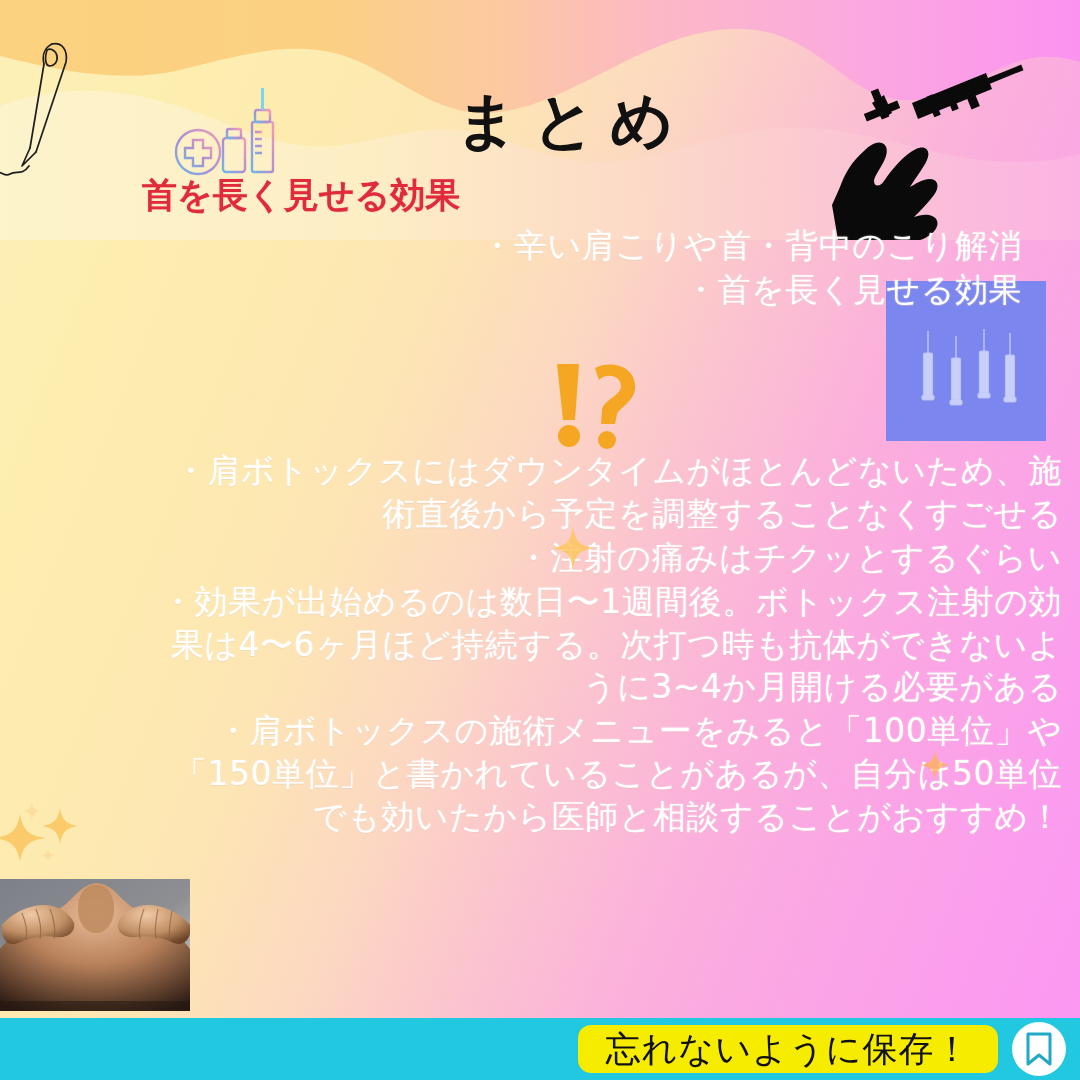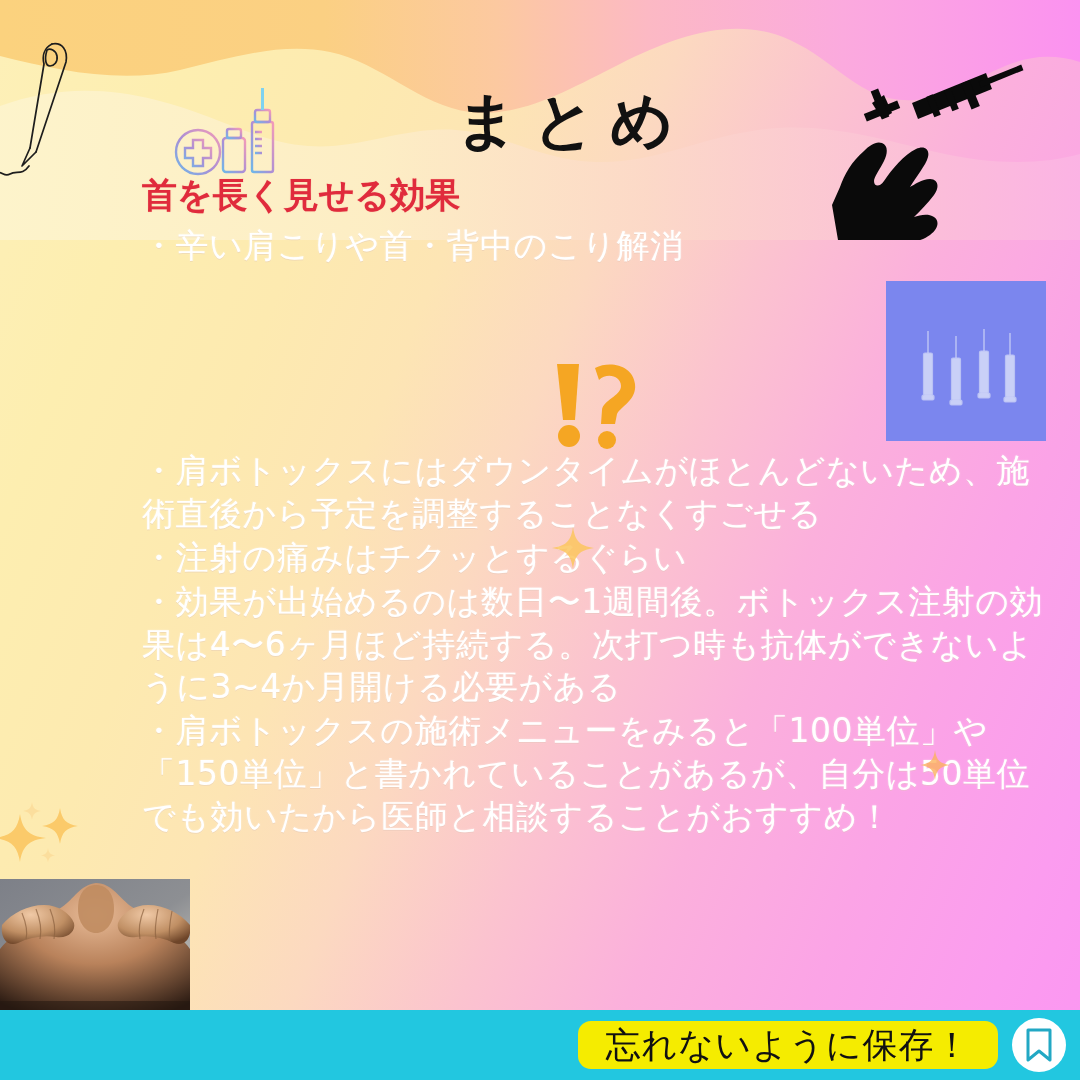--- a/index.html
+++ b/index.html
@@ -23,21 +23,21 @@
        #fb9cef 92%,
        #fb96f2 100%);
   }
 
   
   .wave-layer{position:absolute;left:0;top:0;width:1080px;height:240px;}
   .wave-layer svg{display:block;width:1080px;height:240px;}
 
   
   .bottom-bar{
-    position:absolute;left:0;bottom:0;width:1080px;height:70px;
+    position:absolute;left:0;bottom:0;width:1080px;height:62px;
     background:#22c7e0;
     display:flex;align-items:center;justify-content:flex-end;
     padding-right:14px;box-sizing:border-box;gap:14px;
   }
   .save-pill{
     background:#f5ec00;color:#111;
     border:none;border-radius:13px;
     height:48px;min-width:420px;
     display:flex;align-items:center;justify-content:center;
     font-size:35px;font-weight:400;letter-spacing:1px;
@@ -75,20 +75,21 @@
   
   .body-text{
     position:absolute;
     color:#ffffff;
     font-size:33px;
     line-height:1.30;
     letter-spacing:0.5px;
     text-shadow:
       0 0 2px rgba(255,255,255,.55),
       0 1px 0 rgba(210,170,150,.30);
+    text-align: right;
   }
   #list-effects{left:142px;top:225px;width:880px;}
   #list-faq{left:142px;top:450px;width:920px;}
   .body-text p{margin:0 0 1px 0;}
 
   
   .photo-syringes{
     position:absolute;left:886px;top:281px;width:160px;height:160px;
     background:
       radial-gradient(circle at 30% 20%, #8390f0 0%, #7b86ee 40%, #737ded 100%);
@@ -240,20 +241,21 @@
           <path d="M3,30 h6 M3,36 h6 M3,42 h6 M3,48 h6 M3,54 h6"></path>
         </g>
       </g>
     </svg>
   </div>
 
   <div class="heading" id="heading-effects">首を長く見せる効果</div>
 
   <div class="body-text" id="list-effects">
     <p>・辛い肩こりや首・背中のこり解消</p>
+    <p>・首を長く見せる効果</p>
   </div>
 
 
   <div class="interrobang">
     <svg viewBox="0 0 100 100" aria-hidden="true">
       <g fill="#f5a623">
         <path d="M12,6 L34,6 L30,62 L18,62 Z"></path>
         <circle cx="24" cy="78" r="11"></circle>
         <path d="M50,10 C66,2 88,8 90,26 C92,42 76,48 72,56 L70,66 L56,66 L57,52
                  C58,42 76,38 76,28 C76,18 62,14 54,22 Z"></path>

